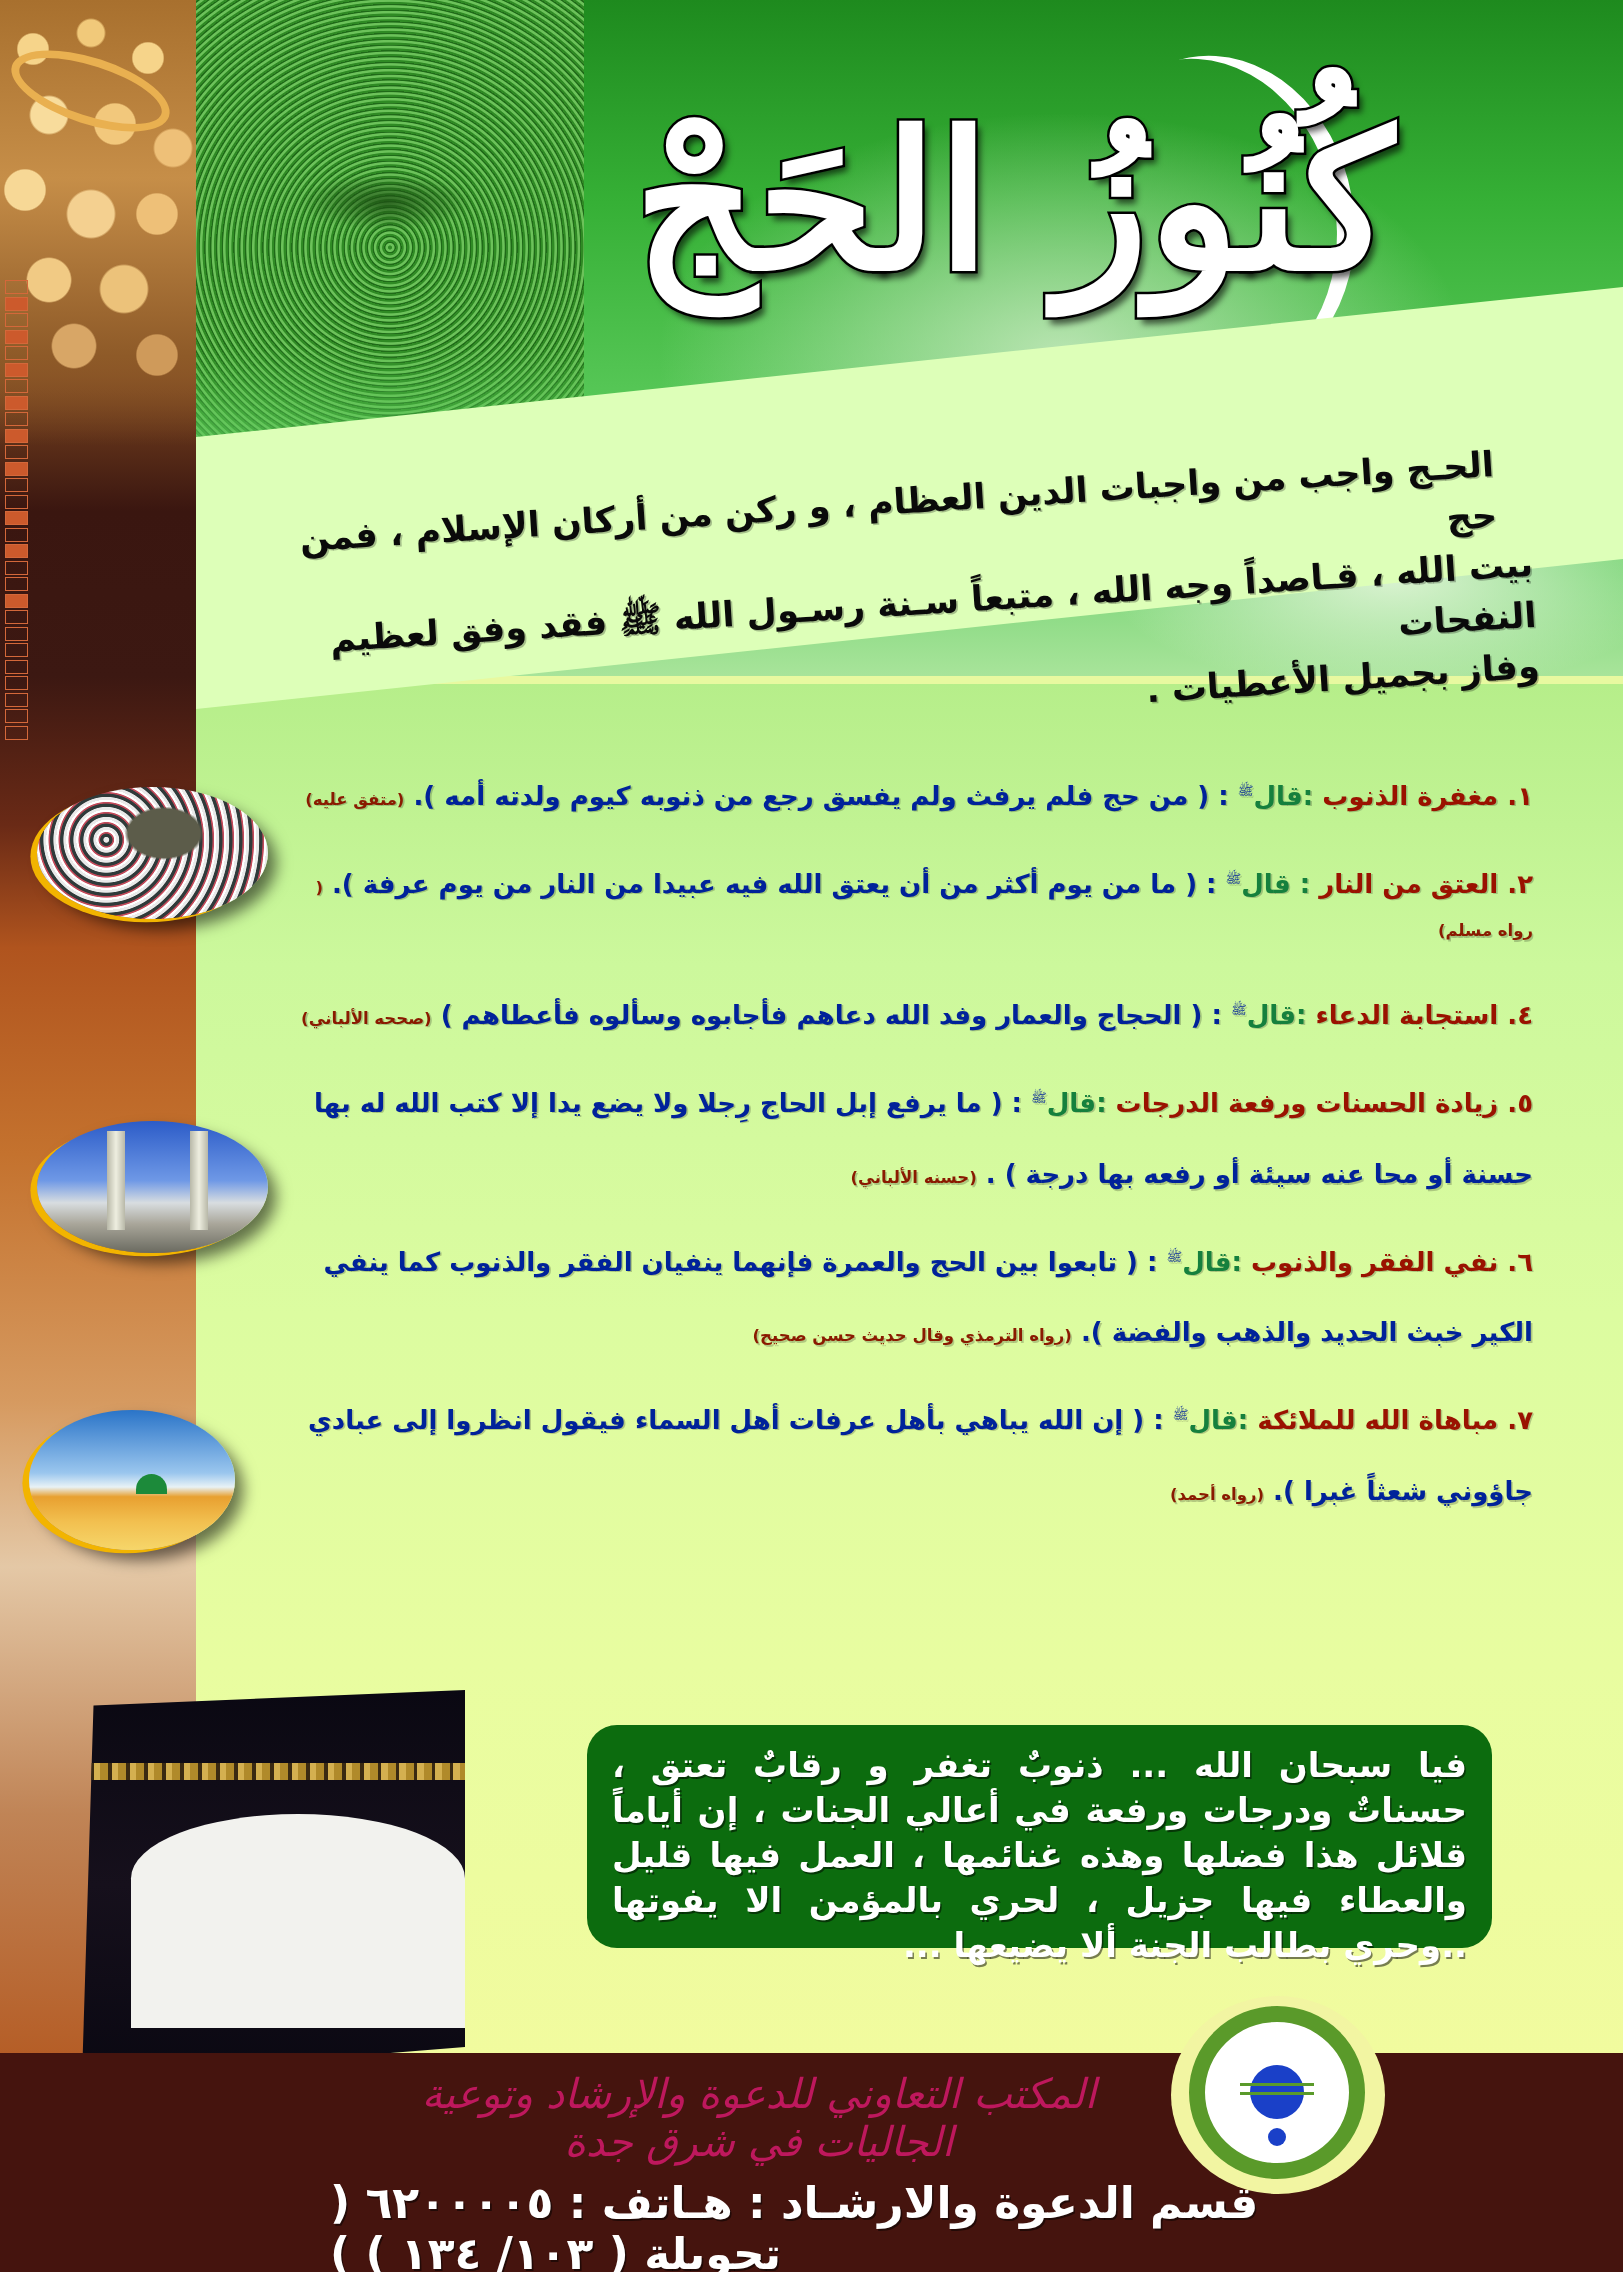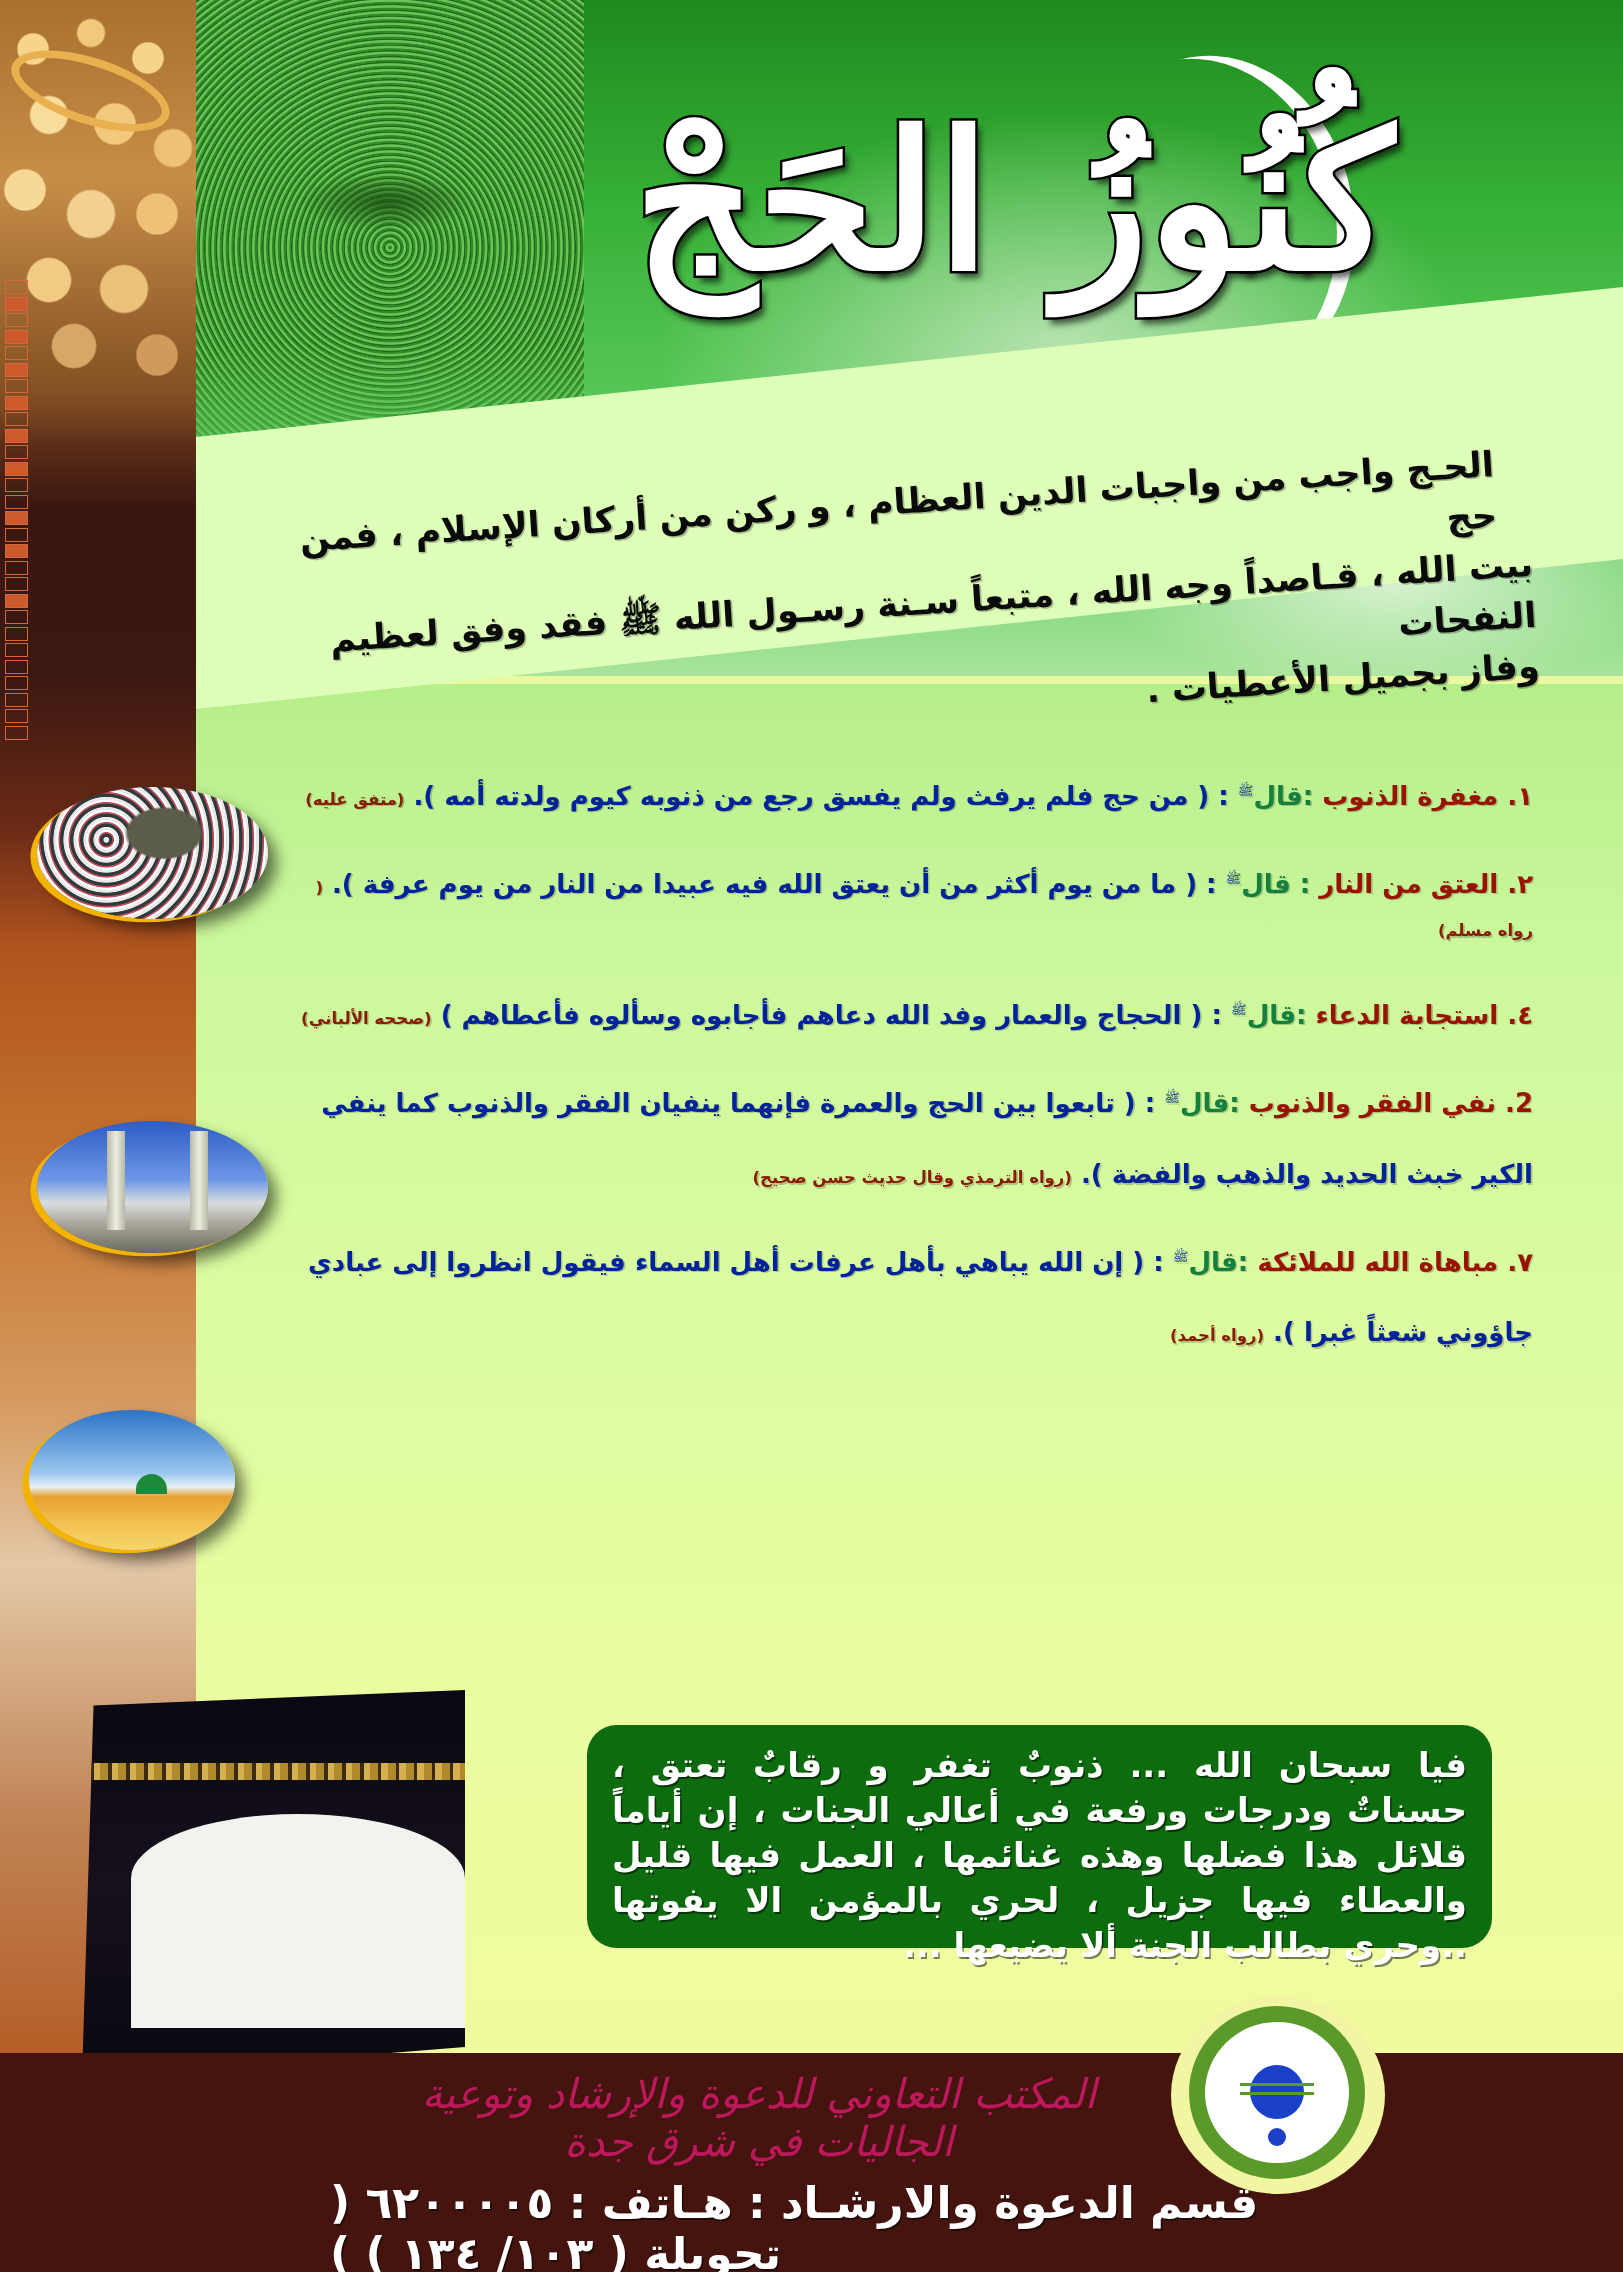--- a/index.html
+++ b/index.html
@@ -246,23 +246,29 @@
   </div>
 
 
   <div class="item">
     <span class="lbl">٤. استجابة الدعاء</span>
     <span class="qal">:قال</span><span class="saw">ﷺ</span>
     <span>: ( الحجاج والعمار وفد الله دعاهم فأجابوه وسألوه فأعطاهم )</span>
     <span class="src">(صححه الألباني)</span>
   </div>
 
-
-  <div class="item">
-    <span class="lbl">2. نفي الفقر والذنوب</span>
+  <div class="item">
+    <span class="lbl">٥. زيادة الحسنات ورفعة الدرجات</span>
+    <span class="qal">:قال</span><span class="saw">ﷺ</span>
+    <span>: ( ما يرفع إبل الحاج رِجلا ولا يضع يدا إلا كتب الله له بها</span>
+    <span class="line2"><span>حسنة أو محا عنه سيئة أو رفعه بها درجة ) .</span> <span class="src">(حسنه الألباني)</span></span>
+  </div>
+
+  <div class="item">
+    <span class="lbl">٦. نفي الفقر والذنوب</span>
     <span class="qal">:قال</span><span class="saw">ﷺ</span>
     <span>: ( تابعوا بين الحج والعمرة فإنهما ينفيان الفقر والذنوب كما ينفي</span>
     <span class="line2"><span>الكير خبث الحديد والذهب والفضة ).</span> <span class="src">(رواه الترمذي وقال حديث حسن صحيح)</span></span>
   </div>
 
   <div class="item">
     <span class="lbl">٧. مباهاة الله للملائكة</span>
     <span class="qal">:قال</span><span class="saw">ﷺ</span>
     <span>: ( إن الله يباهي بأهل عرفات أهل السماء فيقول انظروا إلى عبادي</span>
     <span class="line2"><span>جاؤوني شعثاً غبرا ).</span> <span class="src">(رواه أحمد)</span></span>

